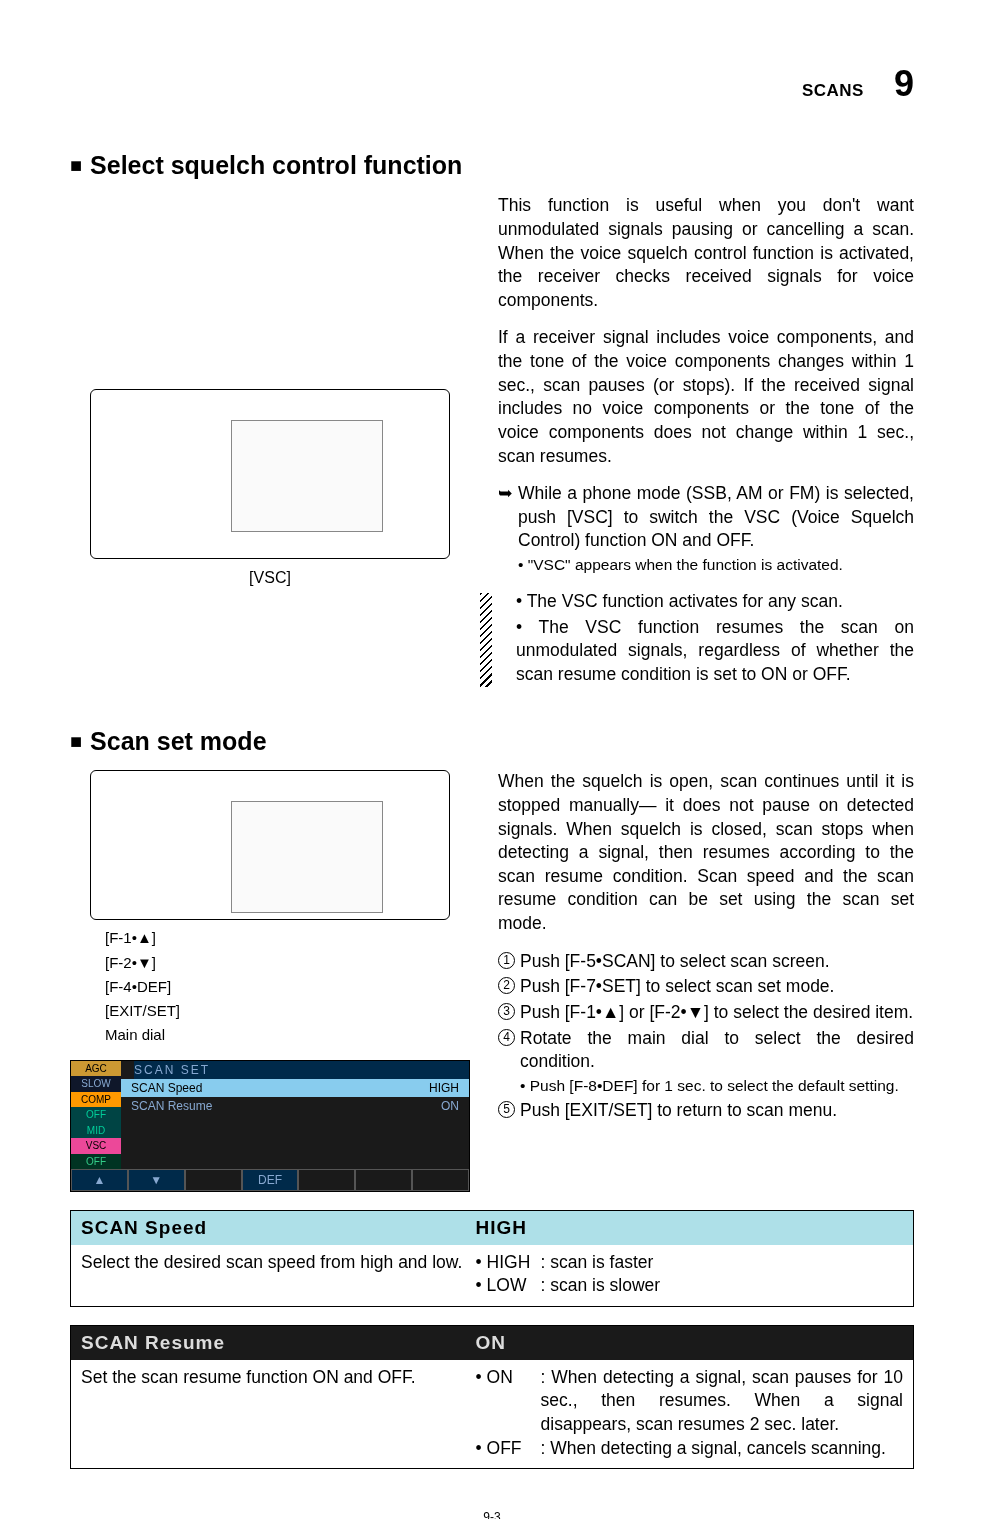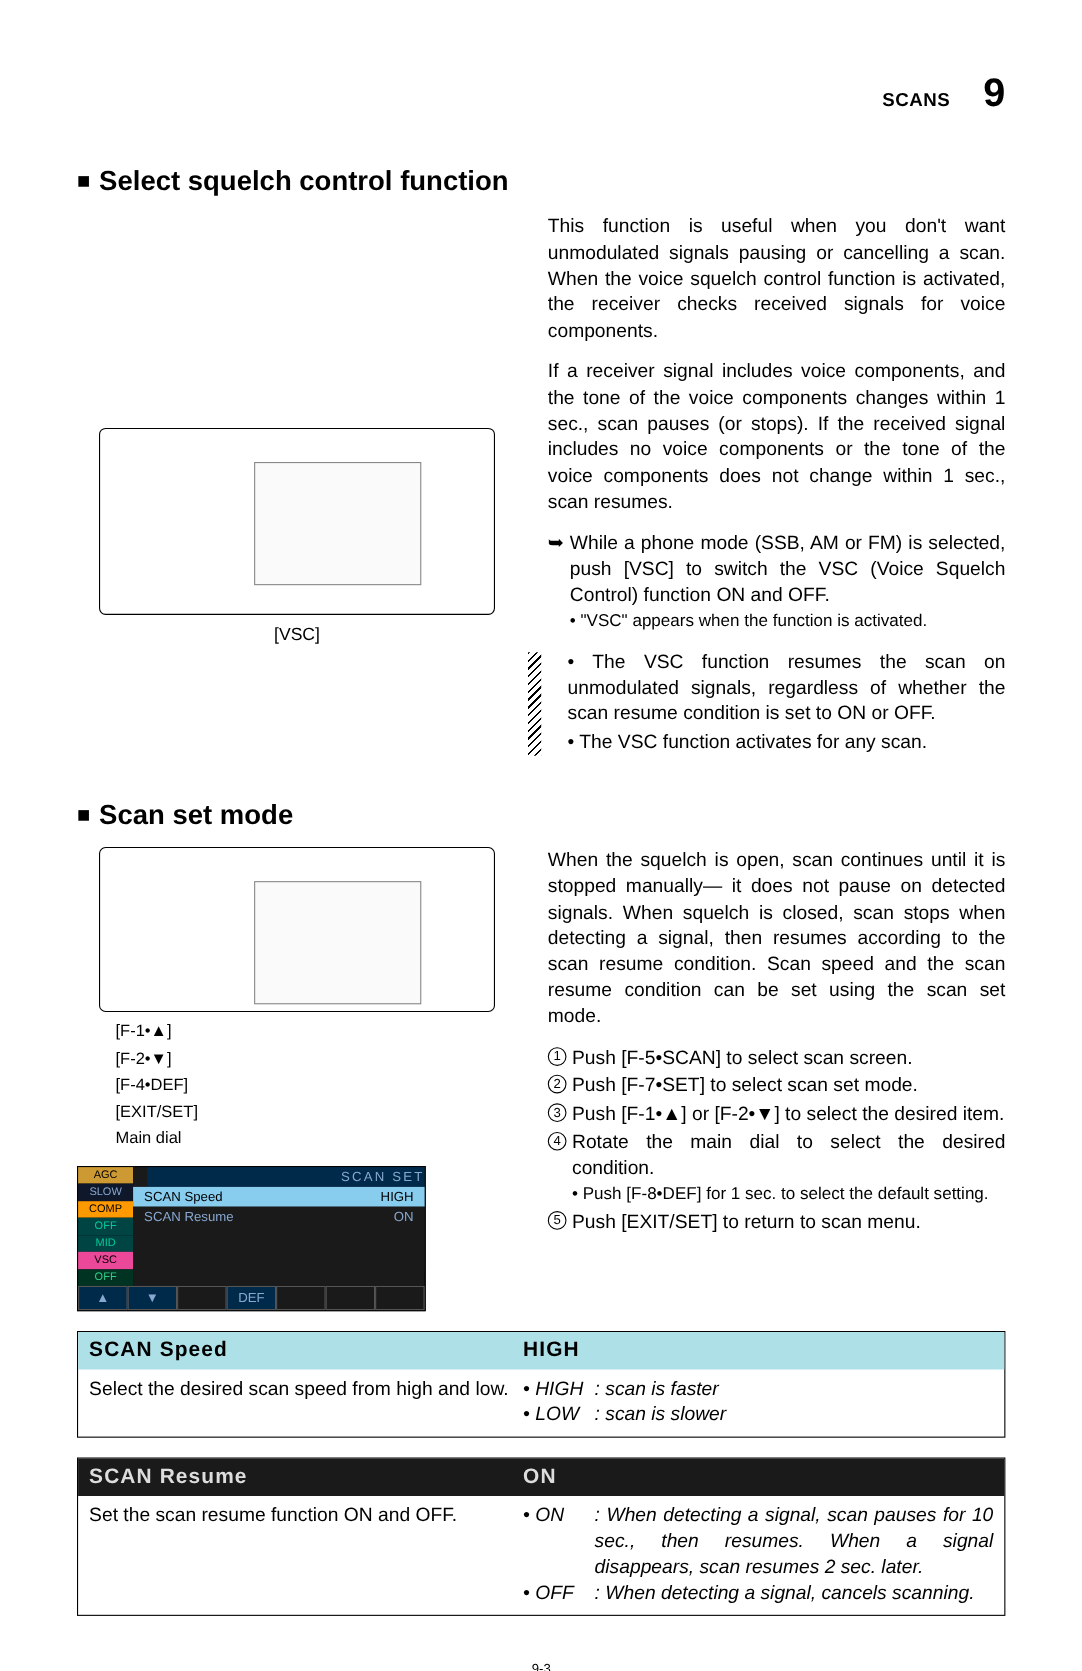--- a/index.html
+++ b/index.html
@@ -78,40 +78,40 @@
   }
   .hatch-wrap { position: relative; padding-left: 0; }
   ol.steps { list-style: none; padding: 0; margin: 0;}
   ol.steps li { margin-bottom: 2px; position: relative; padding-left: 22px; text-align: justify;}
   ol.steps li .circ {
     position: absolute; left: 0; top: 2px;
     width: 17px; height: 17px; border: 1.3px solid #000; border-radius: 50%;
     font-size: 12px; text-align: center; line-height: 15px;
   }
   .lcd-panel {
-    width: 317px;
+    width: 400px;
     border: 1px solid #000;
     background: #000;
     padding: 0;
     margin-top: 14px;
   }
   .lcd-top { display:flex; }
   .lcd-sidebar {
     width: 50px;
     font-size: 10px;
     text-align: center;
   }
   .lcd-sidebar .agc { background:#cc9933; color:#000; padding:1px 0;}
   .lcd-sidebar .agc-sub { background:#0f172a; color:#87a8d0; padding:1px 0;}
   .lcd-sidebar .comp { background:#ff9900; color:#000; padding:1px 0;}
   .lcd-sidebar .comp-sub { background:#004444; color:#00cc99; padding:1px 0;}
   .lcd-sidebar .vsc { background:#ec4899; color:#000; padding:1px 0;}
   .lcd-sidebar .vsc-sub { background:#003322; color:#33cc88; padding:1px 0;}
   .lcd-main { flex:1; background:#1a1a1a; }
-  .lcd-title { color:#87a8d0; background:#002a4a; font-size:12px; text-align:right; padding:1px 0; letter-spacing:2px;margin-left:13px;}
+  .lcd-title { color:#87a8d0; background:#002a4a; font-size:12px; text-align:left; padding:1px 0; letter-spacing:2px;margin-left:13px;}
   .lcd-row-sel { background:#88ccee; color:#000; font-size:12px; display:flex; justify-content:space-between; padding:1px 10px;}
   .lcd-row { background:#1a1a1a; color:#87a8d0; font-size:12px; display:flex; justify-content:space-between; padding:1px 10px;}
   .lcd-pad { height:40px; background:#1a1a1a;}
   .lcd-fn { display:flex; background:#222; }
   .lcd-fn div { flex:1; border:1px solid #555; text-align:center; color:#87a8d0; font-size:12px; padding:2px 0; background:#002a4a;}
   .lcd-fn div.empty { background:#1a1a1a; color:transparent;}
   .option-box {
     border: 1.5px solid #000;
     margin-top: 18px;
     padding: 0 0 8px 0;
@@ -122,21 +122,21 @@
     font-size: 19px;
     font-weight: bold;
     letter-spacing: 1px;
   }
   .opt-header.light { background: #aee0e8; color: #000; }
   .opt-header.dark  { background: #1a1a1a; color: #ddd; }
   .opt-header .left { flex: 1; }
   .opt-header .right { width: 52%; }
   .opt-body { display: flex; padding: 6px 10px 0 10px; gap: 10px;}
   .opt-body .left { flex: 1; }
-  .opt-body .right { width: 52%; font-style: italic; }
+  .opt-body .right { width: 52%; }
   .opt-body .opt-line { display:flex; }
   .opt-body .opt-line .tag { width: 65px; }
   .opt-body .opt-line .val { flex:1; text-align: justify;}
   .page-num { text-align: center; margin-top: 40px; font-size: 12px;}
 </style>
 </head>
 <body>
 
 <div class="top-header">
   <span class="label">SCANS</span>
@@ -157,22 +157,22 @@
   <div class="right-col">
     <p>This function is useful when you don't want unmodulated signals pausing or cancelling a scan. When the voice squelch control function is activated, the receiver checks received signals for voice components.</p>
     <p>If a receiver signal includes voice components, and the tone of the voice components changes within 1 sec., scan pauses (or stops). If the received signal includes no voice components or the tone of the voice components does not change within 1 sec., scan resumes.</p>
     <div class="arrow-item">
       <span class="arrow">➥</span>
       <span>While a phone mode (SSB, AM or FM) is selected, push [VSC] to switch the VSC (Voice Squelch Control) function ON and OFF.</span>
       <div class="sub-bullet">• "VSC" appears when the function is activated.</div>
     </div>
     <div class="hatch-wrap" style="margin-top:14px;">
       <div class="hatch-col"></div>
+      <div class="hatched-item">• The VSC function activates for any scan.</div>
       <div class="hatched-item">• The VSC function resumes the scan on unmodulated signals, regardless of whether the scan resume condition is set to ON or OFF.</div>
-      <div class="hatched-item">• The VSC function activates for any scan.</div>
     </div>
   </div>
 </div>
 
 <h2 class="section" style="margin-top:36px;">
   <span class="square">■</span>
   <span>Scan set mode</span>
 </h2>
 
 <div class="two-col">

